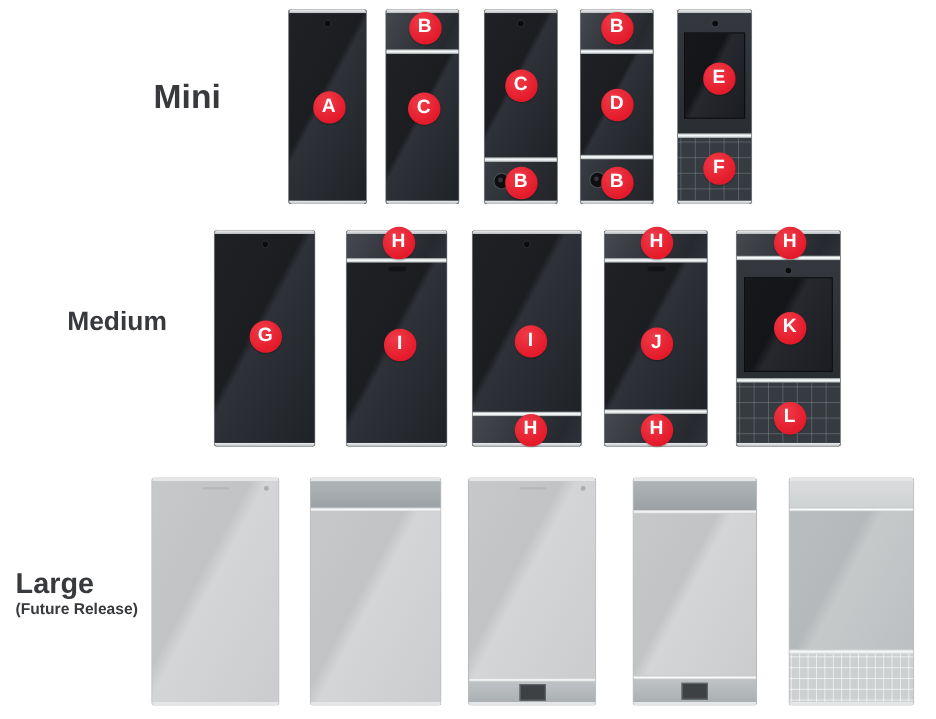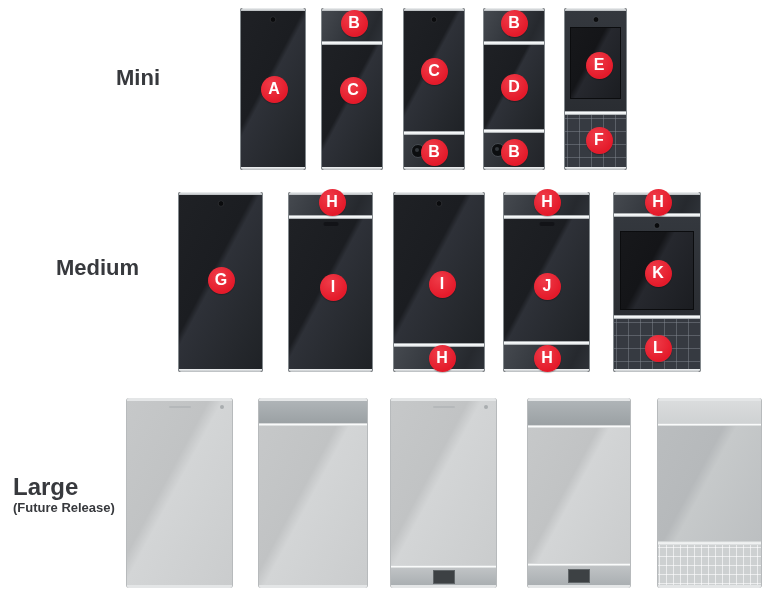--- a/index.html
+++ b/index.html
@@ -2,21 +2,21 @@
 <html><head>
 <meta charset="utf-8">
 <style>
   html,body{margin:0;padding:0;background:#ffffff;}
   #stage{
     position:relative;width:780px;height:599px;overflow:hidden;background:#ffffff;
     font-family:"Liberation Sans",sans-serif;
   }
   
   .row-label{position:absolute;color:#37393d;font-weight:bold;line-height:1.05;}
-  .label-mini{left:116px;top:66px;font-size:22px;}
+  .label-mini{left:128px;top:66px;font-size:28px;}
   .label-medium{left:56px;top:256px;font-size:22px;}
   .label-large{left:13px;top:474px;font-size:24px;}
   .label-large .sub{font-size:13px;margin-top:2px;}
 
   
   .phone{position:absolute;box-sizing:border-box;}
   .phone.theme-dark{
     border-left:1px solid #82888c;border-right:1px solid #82888c;
     background:#202226;border-radius:2px;
   }

